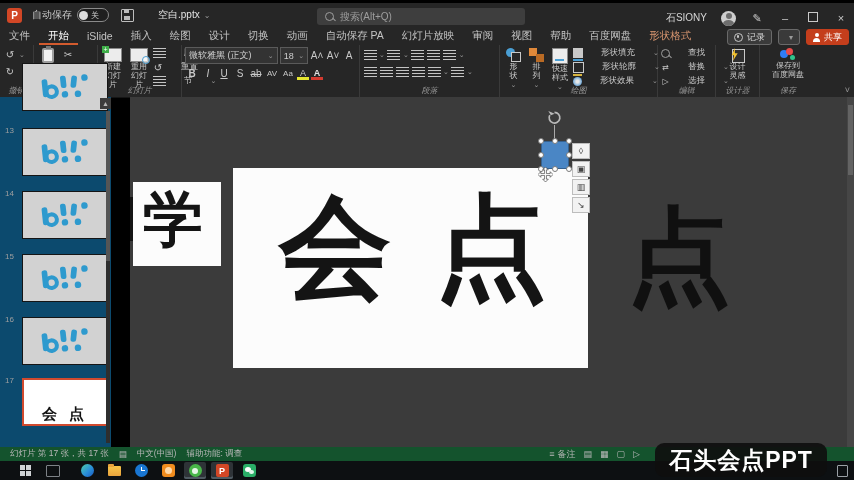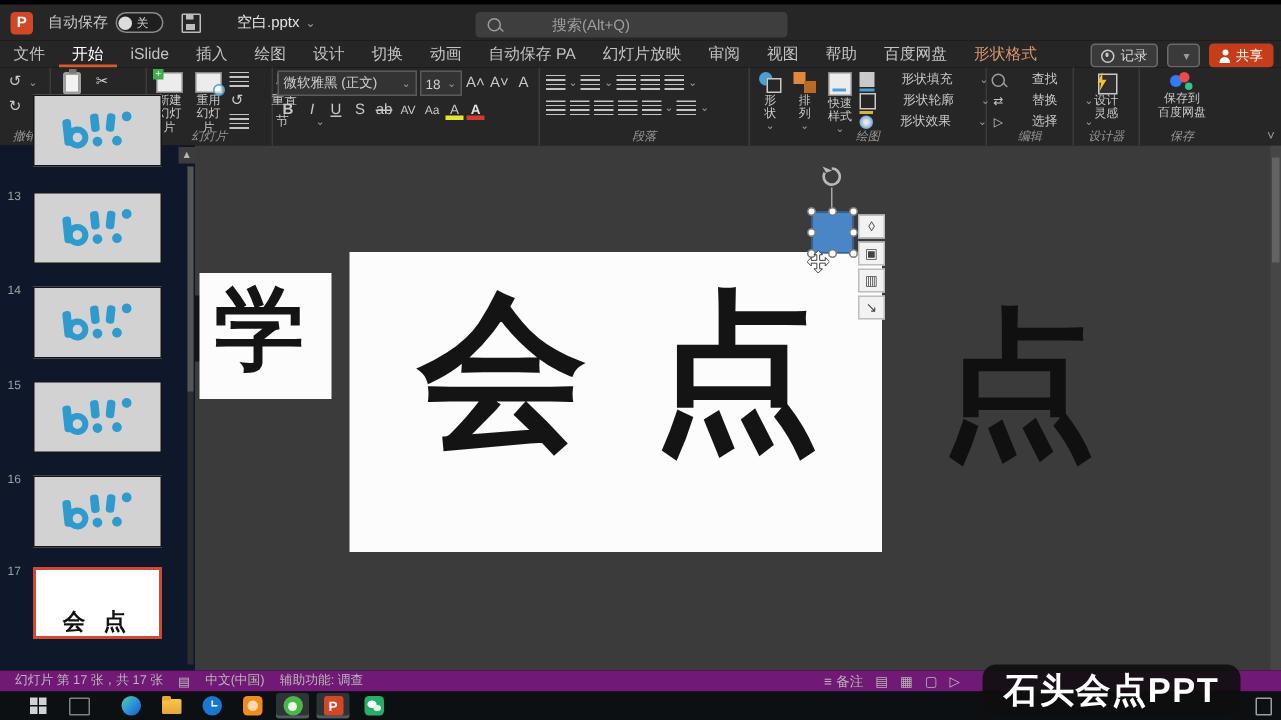--- a/index.html
+++ b/index.html
@@ -16,21 +16,21 @@
   .toggle{width:30px;height:12px;border:1px solid #8a8a8a;border-radius:7px;background:#1f1f1f;
           display:flex;align-items:center;margin-left:5px;position:relative;}
   .knob{width:9px;height:9px;border-radius:50%;background:#dcdcdc;margin-left:1px;}
   .toggle span{font-size:8px;color:#cfcfcf;margin-left:3px;}
   .saveic{width:11px;height:11px;border:1px solid #bdbdbd;border-radius:1px;margin-left:12px;position:relative;}
   .saveic::before{content:"";position:absolute;left:2px;top:0;width:5px;height:3px;background:#bdbdbd;}
   .saveic::after{content:"";position:absolute;left:2px;bottom:1px;width:6px;height:4px;background:#bdbdbd;}
   .doctitle{margin-left:24px;color:#e3e3e3;}
   .caret{color:#9a9a9a;font-size:8px;margin-left:4px;}
   .searchbox{position:absolute;left:317px;top:5px;width:208px;height:17px;background:#3e3e3e;
-             border-radius:3px;display:flex;align-items:center;color:#9d9d9d;font-size:10px;gap:28px;}
+             border-radius:3px;display:flex;align-items:center;color:#9d9d9d;font-size:10px;}
   .mag{width:7px;height:7px;border:1.3px solid #9d9d9d;border-radius:50%;position:relative;margin:0 6px 0 8px;}
   .mag::after{content:"";position:absolute;left:6px;top:6px;width:4px;height:1.3px;background:#9d9d9d;transform:rotate(45deg);}
   .tb-right{position:absolute;right:6px;top:3px;height:24px;display:flex;align-items:center;gap:14px;color:#d6d6d6;font-size:10px;}
   .avatar{width:15px;height:15px;border-radius:50%;background:#cfcfcf;position:relative;overflow:hidden;}
   .avatar::before{content:"";position:absolute;left:4.5px;top:2.5px;width:6px;height:6px;border-radius:50%;background:#6d6d6d;}
   .avatar::after{content:"";position:absolute;left:2px;top:9.5px;width:11px;height:7px;border-radius:50%;background:#6d6d6d;}
   .winbtn{color:#c9c9c9;font-size:11px;width:14px;text-align:center;}
   .restore{width:8px;height:8px;border:1px solid #c9c9c9;display:inline-block;}
   
   .tabrow{position:absolute;left:0;top:27px;width:854px;height:18px;background:#262626;
@@ -91,21 +91,21 @@
   .fillsw::after{content:"";position:absolute;left:0;bottom:-3px;width:10px;height:2px;background:#4a9fd4;}
   .outlsw{width:9px;height:9px;border:1.6px solid #c9c9c9;position:relative;}
   .outlsw::after{content:"";position:absolute;left:-1px;bottom:-4px;width:9px;height:2px;background:#d7b43e;}
   .effsw{width:9px;height:9px;border-radius:50%;background:radial-gradient(circle,#e7e7e7 20%,#6fa8d8 70%);}
   .hlpen{width:12px;height:12px;position:relative;color:#c8c8c8;font-size:9px;text-align:center;}
   .hlpen::after{content:"";position:absolute;left:0;bottom:0;width:12px;height:3px;background:#e6e630;}
   .fcol{width:12px;height:12px;position:relative;color:#e0e0e0;font-size:9px;text-align:center;font-weight:bold;}
   .fcol::after{content:"";position:absolute;left:0;bottom:0;width:12px;height:3px;background:#d33a2f;}
   .collapse{position:absolute;right:4px;bottom:2px;color:#9a9a9a;font-size:9px;}
   
-  .panel{position:absolute;left:0;top:97px;width:130px;height:350px;background:#0f172a;}
+  .panel{position:absolute;left:0;top:97px;width:111px;height:350px;background:#0c4a6e;}
   .thumbwrap{position:absolute;left:22px;width:86px;height:48px;background:#d2d2d2;border:1px solid #151515;
              display:flex;align-items:center;justify-content:center;box-sizing:border-box;}
   .thumbwrap.sel{background:#fff;border:2px solid #d04a2f;align-items:flex-end;}
   .snum{position:absolute;left:5px;width:14px;font-size:8px;color:#9f9f9f;}
   .thumbtext{font-size:15px;font-weight:600;color:#111;letter-spacing:4px;}
   .pscroll{position:absolute;right:1px;top:14px;width:4px;height:332px;background:#2e2e2e;}
   .pscroll .pt{position:absolute;left:0;top:0;width:4px;height:150px;background:#555;}
   .parrow{position:absolute;right:0;top:1px;width:11px;height:11px;background:#3c3c3c;color:#b5b5b5;
           font-size:7px;text-align:center;line-height:11px;}
   .canvas{position:absolute;left:130px;top:97px;width:724px;height:350px;background:#3b3b3b;overflow:hidden;}
@@ -117,21 +117,21 @@
   .cscroll{position:absolute;right:0;top:0;width:7px;height:350px;background:#464646;}
   .cscroll .ct{position:absolute;left:1px;top:8px;width:5px;height:70px;background:#636363;}
   
   .selshape{position:absolute;left:411px;top:44px;width:28px;height:28px;background:#4a86c5;border:1px solid #35618f;box-sizing:border-box;}
   .hdl{position:absolute;width:6px;height:6px;border-radius:50%;background:#fff;border:1px solid #7a7a7a;box-sizing:border-box;}
   .rotline{position:absolute;left:424px;top:28px;width:1px;height:16px;background:#a9a9a9;}
   .floatbar{position:absolute;left:442px;top:46px;width:19px;display:flex;flex-direction:column;gap:2px;}
   .fbtn{width:18px;height:16px;background:#f2f2f2;border:1px solid #bdbdbd;box-sizing:border-box;
         display:flex;align-items:center;justify-content:center;font-size:9px;color:#444;}
   
-  .statusbar{position:absolute;left:0;top:447px;width:854px;height:14px;background:#701a75;
+  .statusbar{position:absolute;left:0;top:447px;width:854px;height:14px;background:#14532d;
              display:flex;align-items:center;font-size:8.5px;color:#b8b8b8;}
   .statusbar .seg{margin-left:10px;white-space:nowrap;display:flex;align-items:center;gap:3px;}
   .viewics{position:absolute;right:214px;top:0;height:14px;display:flex;align-items:center;gap:8px;font-size:9px;color:#b8b8b8;}
   
   .taskbar{position:absolute;left:0;top:461px;width:854px;height:19px;background:#0d1012;}
   .tkslot{position:absolute;top:1px;width:22px;height:17px;display:flex;align-items:center;justify-content:center;border-radius:2px;}
   .tkslot.open{background:#2e3337;box-shadow:inset 0 -2px 0 #4f5a61;}
   .winlogo{width:11px;height:11px;display:grid;grid-template-columns:5px 5px;grid-template-rows:5px 5px;gap:1px;}
   .winlogo i{background:#cfd3d6;}
   .taskview{width:12px;height:10px;border:1px solid #7d8287;border-radius:1px;}
@@ -166,20 +166,28 @@
     <div class="knob"></div>
     <span>关</span>
   </div>
   <div class="saveic"></div>
   <span class="doctitle">空白.pptx</span>
   <span class="caret">⌄</span>
   <div class="searchbox">
     <div class="mag"></div>
     <span>搜索(Alt+Q)</span>
   </div>
+  <div class="tb-right">
+    <span>石SIONY</span>
+    <div class="avatar"></div>
+    <span class="winbtn">✎</span>
+    <span class="winbtn">–</span>
+    <span class="winbtn"><span class="restore"></span></span>
+    <span class="winbtn">×</span>
+  </div>
 </div>
 
 <div class="tabrow">
   <span class="tab">文件</span>
   <span class="tab active">开始</span>
   <span class="tab">iSlide</span>
   <span class="tab">插入</span>
   <span class="tab">绘图</span>
   <span class="tab">设计</span>
   <span class="tab">切换</span>

